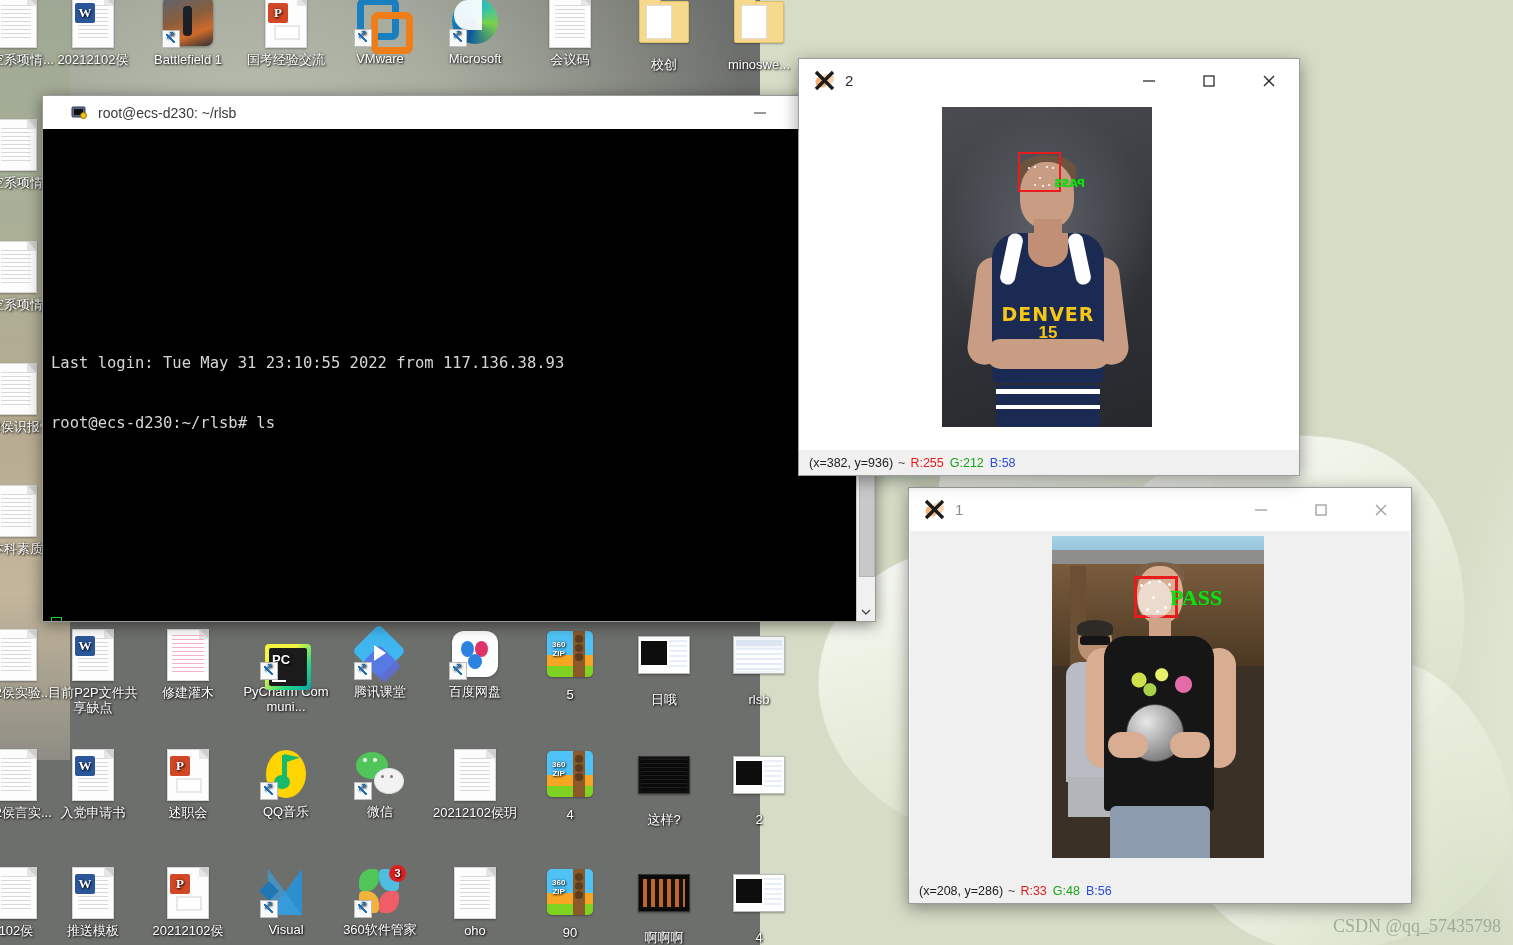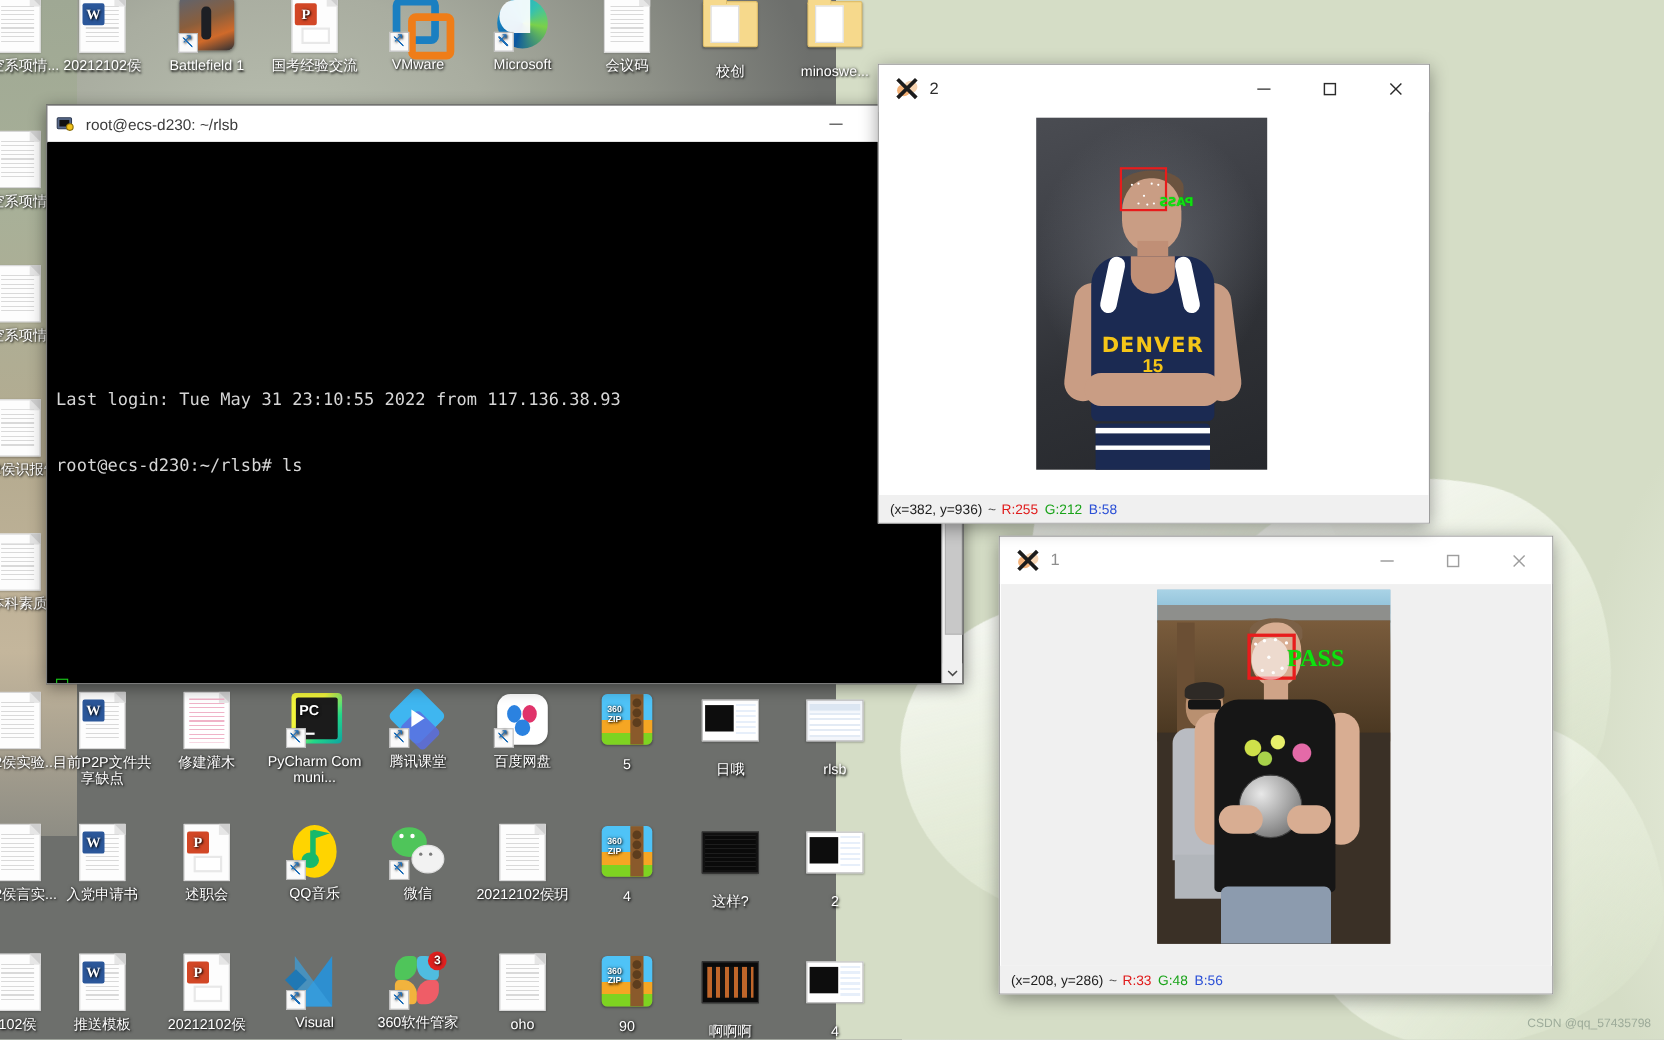--- a/index.html
+++ b/index.html
@@ -69,21 +69,21 @@
          box-shadow:0 1px 2px rgba(0,0,0,.35);}
   .thumb .blk{position:absolute;left:2px;top:4px;width:26px;height:24px;background:#0d0d0d;}
   .thumb .r1{position:absolute;right:2px;top:3px;width:18px;height:30px;
         background:repeating-linear-gradient(#e7effa 0 2px,#fff 2px 5px);}
   
   #terminal{
     position:absolute;left:42px;top:95px;width:832px;height:525px;z-index:10;
     background:#000;box-shadow:0 3px 14px rgba(0,0,0,.45);
     border:1px solid #9a9a9a;
   }
-  #term-titlebar{height:33px;background:#fff;display:flex;align-items:center;padding:0 0 0 8px;
+  #term-titlebar{height:33px;background:#fff;display:flex;align-items:center;padding:0 0 0 28px;
      border-bottom:1px solid #e8e8e8;}
   #term-icon{width:18px;height:18px;margin-right:9px;position:relative;flex:0 0 auto;}
   #term-title{font-size:14px;color:#3a3a3a;flex:1 1 auto;}
   .wctrl{width:46px;height:33px;display:flex;align-items:center;justify-content:center;flex:0 0 auto;}
   .wctrl svg{display:block;}
   #term-body{position:absolute;left:0;top:33px;right:0;bottom:0;background:#000;overflow:hidden;}
   #term-text{
     position:absolute;left:8px;top:4px;right:26px;
     font-family:"DejaVu Sans Mono","Liberation Mono",monospace;
     font-size:15.5px;line-height:20px;color:#d6d6d6;white-space:pre;
@@ -157,22 +157,22 @@
   .p1-guy .gsun{position:absolute;left:14px;top:14px;width:30px;height:9px;background:#151515;border-radius:3px;}
   .p1-guy .gb{position:absolute;left:0;top:40px;width:58px;height:120px;background:#b9bcc2;border-radius:14px 14px 0 0;}
   .p1-guy .gp{position:absolute;left:2px;top:155px;width:52px;height:40px;background:#b2b6bb;}
   .p1-bottle{position:absolute;left:82px;top:150px;width:12px;height:34px;background:#3f8a3a;border-radius:2px;}
   
   .facebox{position:absolute;border:2px solid #e81c1c;box-sizing:border-box;}
   .passlab{position:absolute;color:#10e010;font-weight:bold;font-family:"DejaVu Sans",sans-serif;
      text-shadow:0 0 1px #0a0;letter-spacing:0px;}
   .landmark{position:absolute;border-radius:50%;background:#fff;width:2px;height:2px;}
   
-  #watermark{position:absolute;right:12px;bottom:8px;z-index:40;color:#8a9a8a;font-size:11px;
-     opacity:.75;user-select:none;font-family:Liberation Sans, sans-serif;}
+  #watermark{position:absolute;right:12px;bottom:8px;z-index:40;color:#8a9a8a;font-size:18px;
+     opacity:.75;user-select:none;font-family:Liberation Serif, serif;}
 </style>
 </head>
 <body>
 
 <div id="wallpaper">
   <div id="wall-left"></div>
   <div id="wall-right">
     <div class="petal" style="left:180px;top:330px;width:300px;height:480px;transform:rotate(-18deg);"></div>
     <div class="petal" style="left:330px;top:430px;width:380px;height:330px;transform:rotate(12deg);"></div>
     <div class="petal" style="left:60px;top:540px;width:340px;height:300px;transform:rotate(26deg);"></div>
@@ -331,21 +331,21 @@
     <div class="icon-art">
       <div class="doc" style="background:#fff;">
         <div style="position:absolute;left:4px;top:5px;right:4px;height:40px;
           background:repeating-linear-gradient(#f0b3c8 0 1px,transparent 1px 4px),repeating-linear-gradient(90deg,transparent 0 0);"></div>
       </div>
     </div>
     <span class="icon-label">修建灌木</span>
   </div>
   <div class="icon-cell" style="left:238px;top:628px;">
     <div class="icon-art">
-      <div style="position:absolute;left:5px;top:2px;width:46px;height:46px;border-radius:4px;
+      <div style="position:absolute;left:5px;top:16px;width:46px;height:46px;border-radius:4px;
         background:linear-gradient(135deg,#f2f53c 0 35%,#21d789 70%,#0ea3a3);padding:4px;box-sizing:border-box;">
         <div style="width:100%;height:100%;background:#1b1b1b;border-radius:2px;position:relative;">
           <div style="position:absolute;left:3px;top:4px;color:#fff;font-weight:bold;font-size:13px;font-family:'Liberation Sans',sans-serif;">PC</div>
           <div style="position:absolute;left:3px;bottom:4px;width:14px;height:2px;background:#fff;"></div>
         </div>
       </div>
       <div class="shortcut"></div>
     </div>
     <span class="icon-label">PyCharm Communi...</span>
   </div>

